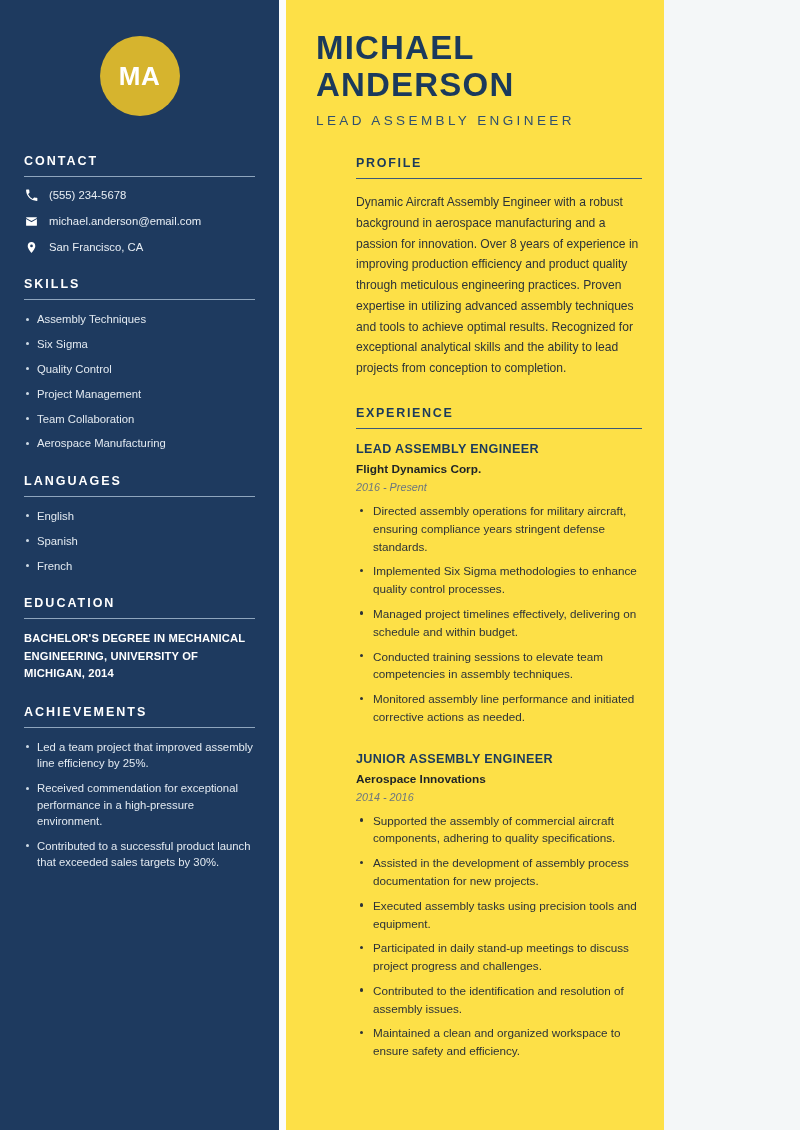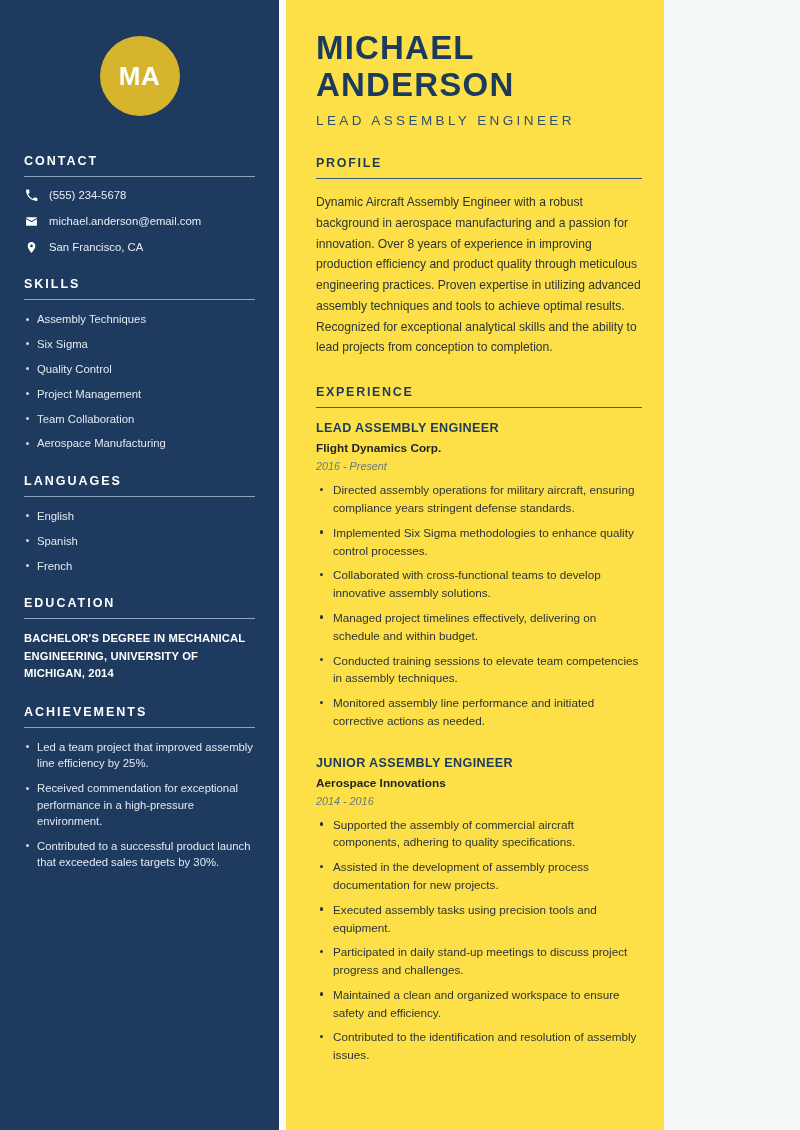--- a/index.html
+++ b/index.html
@@ -61,21 +61,21 @@
     padding: 30px 22px 16px 30px; overflow: hidden;
   }
   .name {
     font-size: 33px; font-weight: bold; color: #1b3a5c;
     letter-spacing: 1.2px; line-height: 1.12;
   }
   .subtitle {
     font-size: 13.5px; color: #30506f; letter-spacing: 3.4px;
     margin-top: 9px; margin-bottom: 28px;
   }
-  .main-section { margin-bottom: 0; }
+  .main-section { margin-bottom: 0; margin-left: 40px; }
   .main-head {
     font-size: 12.5px; font-weight: bold; color: #1b3a5c;
     letter-spacing: 1.7px; text-transform: uppercase;
   }
   .main-rule { height: 1px; background: #3c5a7a; margin-top: 8px; margin-bottom: 13px; }
   .profile-text {
     font-size: 12.1px; color: #2d3338; line-height: 1.72;
     margin-bottom: 27px;
   }
   .exp-block { margin-bottom: 6px; }
@@ -200,38 +200,37 @@
       <div class="main-head">EXPERIENCE</div>
       <div class="main-rule"></div>
 
       <div class="exp-block">
         <div class="exp-title">LEAD ASSEMBLY ENGINEER</div>
         <div class="exp-company">Flight Dynamics Corp.</div>
         <div class="exp-dates">2016 - Present</div>
         <ul class="exp-list">
           <li>Directed assembly operations for military aircraft, ensuring compliance years stringent defense standards.</li>
           <li>Implemented Six Sigma methodologies to enhance quality control processes.</li>
-          <li>Collaborated with cross-functional teams to develop innovative assembly solutions.</li>
           <li>Managed project timelines effectively, delivering on schedule and within budget.</li>
           <li>Conducted training sessions to elevate team competencies in assembly techniques.</li>
           <li>Monitored assembly line performance and initiated corrective actions as needed.</li>
         </ul>
       </div>
 
       <div class="spacer-exp"></div>
 
       <div class="exp-block">
         <div class="exp-title">JUNIOR ASSEMBLY ENGINEER</div>
         <div class="exp-company">Aerospace Innovations</div>
         <div class="exp-dates">2014 - 2016</div>
         <ul class="exp-list">
           <li>Supported the assembly of commercial aircraft components, adhering to quality specifications.</li>
           <li>Assisted in the development of assembly process documentation for new projects.</li>
           <li>Executed assembly tasks using precision tools and equipment.</li>
           <li>Participated in daily stand-up meetings to discuss project progress and challenges.</li>
+          <li>Contributed to the identification and resolution of assembly issues.</li>
           <li>Maintained a clean and organized workspace to ensure safety and efficiency.</li>
-          <li>Contributed to the identification and resolution of assembly issues.</li>
         </ul>
       </div>
     </section>
 
   </main>
 </div>
 
 </body></html>

